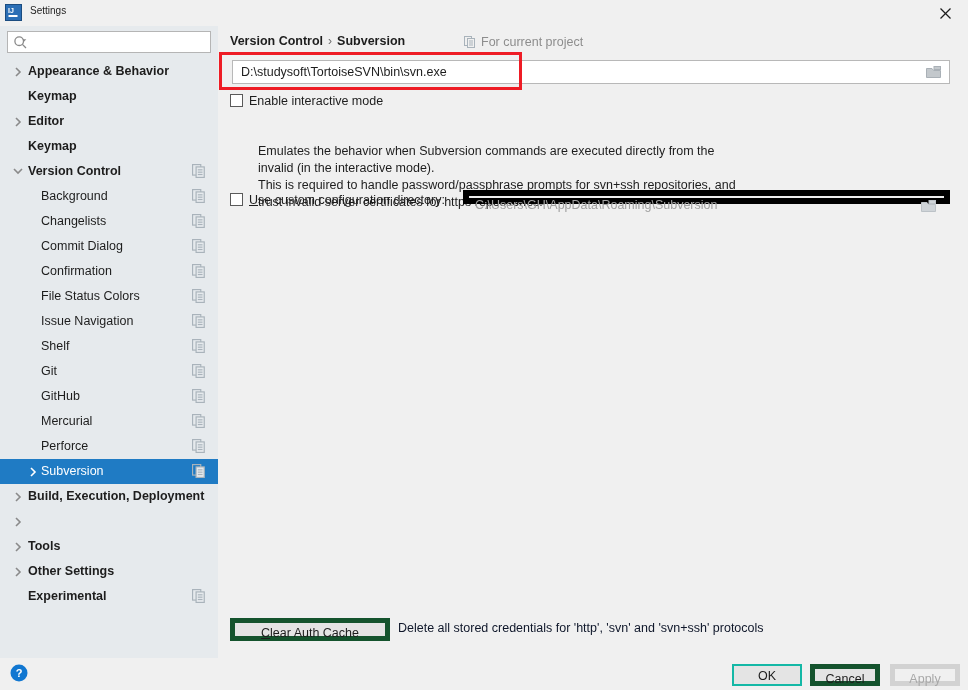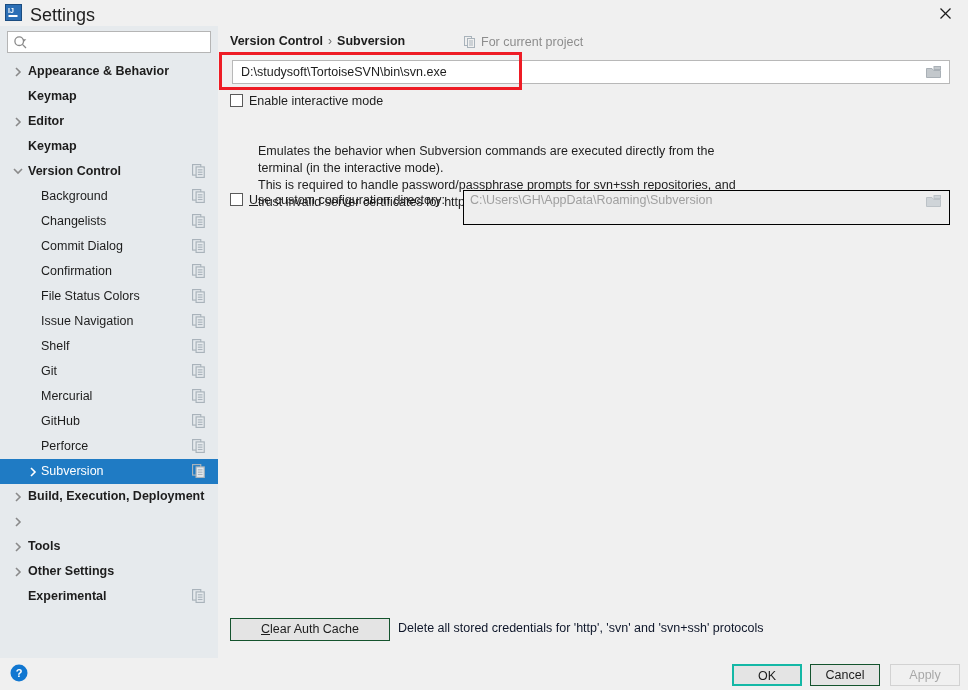--- a/index.html
+++ b/index.html
@@ -21,21 +21,21 @@
     background: #f0f0f0;
   }
   .ij-logo {
     position: absolute; left: 5px; top: 4px; width: 17px; height: 17px;
     background: #2b6eb5; border: 1px solid #1b4c80;
     display: flex; align-items: center; justify-content: center;
   }
   .ij-logo svg { display:block; }
   .titlebar .title {
     position: absolute; left: 30px; top: 5px;
-    font-size: 18px; color: #1d1d1d;
+    font-size: 10px; color: #1d1d1d;
   }
   .close-btn {
     position: absolute; right: 0; top: 0; width: 46px; height: 26px;
     display: flex; align-items: center; justify-content: center;
     cursor: default;
   }
   .close-btn svg { display: block; }
 
   
   .sidebar {
@@ -138,32 +138,32 @@
   .cb-label { font-size: 12.5px; color: #1d1d1d; }
   .mnem { text-decoration: underline; }
 
   .desc {
     position: absolute; left: 40px; top: 117px; width: 540px;
     font-size: 12.5px; color: #1d1d1d; line-height: 17px;
   }
   .desc p { margin: 0; }
 
   .cfgdir-field {
-    position: absolute; left: 245px; top: 164px; width: 487px; height: 35px;
-    background: #eeeeee; border: 1px solid #000000;
+    position: absolute; left: 245px; top: 164px; width: 487px; height: 14px;
+    background: #eeeeee; border: 6px solid #000000;
   }
   .cfgdir-field .val {
     position: absolute; left: 6px; top: 2px;
     font-size: 12.5px; color: #a0a0a0; white-space: nowrap;
   }
   .cfgdir-field .browse-btn { top: 0; height: 19px; }
 
   
   .btn {
-    background: #e4e4e4; border: 1px solid #14532d;
+    background: #e4e4e4; border: 5px solid #14532d;
     font-family: "Liberation Sans", sans-serif; font-size: 12.5px;
     color: #1d1d1d; cursor: default; text-align: center;
   }
   .clear-btn {
     position: absolute; left: 12px; top: 592px; width: 160px; height: 23px;
     line-height: 21px;
   }
   .clear-note {
     position: absolute; left: 180px; top: 595px;
     font-size: 12.5px; color: #0f172a; white-space: nowrap;
@@ -349,33 +349,33 @@
             <svg width="14" height="14" viewBox="0 0 12 12">
               <rect x="0.5" y="0.5" width="7" height="9" fill="none" stroke="#a9b3bb" stroke-width="1"></rect>
               <rect x="3.5" y="2.5" width="7" height="9" fill="#e6eaed" stroke="#a9b3bb" stroke-width="1"></rect>
               <line x1="5" y1="5" x2="9" y2="5" stroke="#a9b3bb" stroke-width="1"></line>
               <line x1="5" y1="7" x2="9" y2="7" stroke="#a9b3bb" stroke-width="1"></line>
               <line x1="5" y1="9" x2="9" y2="9" stroke="#a9b3bb" stroke-width="1"></line>
             </svg>
           </span>
         </div>
         <div class="tree-row lvl1">
+          <span class="lbl">GitHub</span>
+          <span class="scope-icon">
+            <svg width="14" height="14" viewBox="0 0 12 12">
+              <rect x="0.5" y="0.5" width="7" height="9" fill="none" stroke="#a9b3bb" stroke-width="1"></rect>
+              <rect x="3.5" y="2.5" width="7" height="9" fill="#e6eaed" stroke="#a9b3bb" stroke-width="1"></rect>
+              <line x1="5" y1="5" x2="9" y2="5" stroke="#a9b3bb" stroke-width="1"></line>
+              <line x1="5" y1="7" x2="9" y2="7" stroke="#a9b3bb" stroke-width="1"></line>
+              <line x1="5" y1="9" x2="9" y2="9" stroke="#a9b3bb" stroke-width="1"></line>
+            </svg>
+          </span>
+        </div>
+        <div class="tree-row lvl1">
           <span class="lbl">Mercurial</span>
-          <span class="scope-icon">
-            <svg width="14" height="14" viewBox="0 0 12 12">
-              <rect x="0.5" y="0.5" width="7" height="9" fill="none" stroke="#a9b3bb" stroke-width="1"></rect>
-              <rect x="3.5" y="2.5" width="7" height="9" fill="#e6eaed" stroke="#a9b3bb" stroke-width="1"></rect>
-              <line x1="5" y1="5" x2="9" y2="5" stroke="#a9b3bb" stroke-width="1"></line>
-              <line x1="5" y1="7" x2="9" y2="7" stroke="#a9b3bb" stroke-width="1"></line>
-              <line x1="5" y1="9" x2="9" y2="9" stroke="#a9b3bb" stroke-width="1"></line>
-            </svg>
-          </span>
-        </div>
-        <div class="tree-row lvl1">
-          <span class="lbl">GitHub</span>
           <span class="scope-icon">
             <svg width="14" height="14" viewBox="0 0 12 12">
               <rect x="0.5" y="0.5" width="7" height="9" fill="none" stroke="#a9b3bb" stroke-width="1"></rect>
               <rect x="3.5" y="2.5" width="7" height="9" fill="#e6eaed" stroke="#a9b3bb" stroke-width="1"></rect>
               <line x1="5" y1="5" x2="9" y2="5" stroke="#a9b3bb" stroke-width="1"></line>
               <line x1="5" y1="7" x2="9" y2="7" stroke="#a9b3bb" stroke-width="1"></line>
               <line x1="5" y1="9" x2="9" y2="9" stroke="#a9b3bb" stroke-width="1"></line>
             </svg>
           </span>
         </div>
@@ -483,21 +483,21 @@
         </span>
       </div>
     </div>
 
     <div class="cb-row" style="left:12px; top:68px;">
       <span class="cbox"></span><span class="cb-label">Enable interactive mode</span>
     </div>
 
     <div class="desc">
       <p>Emulates the behavior when Subversion commands are executed directly from the</p>
-      <p>terminal (in the interactive mode).</p>
+      <p>invalid (in the interactive mode).</p>
       <p>This is required to handle password/passphrase prompts for svn+ssh repositories, and</p>
       <p>trust invalid server certificates for https repositories.</p>
     </div>
 
     <div class="cb-row" style="left:12px; top:167px;">
       <span class="cbox"></span><span class="cb-label"><span class="mnem">U</span><span>se custom configuration directory:</span></span>
     </div>
 
     <div class="cfgdir-field">
       <span class="val">C:\Users\GH\AppData\Roaming\Subversion</span>

